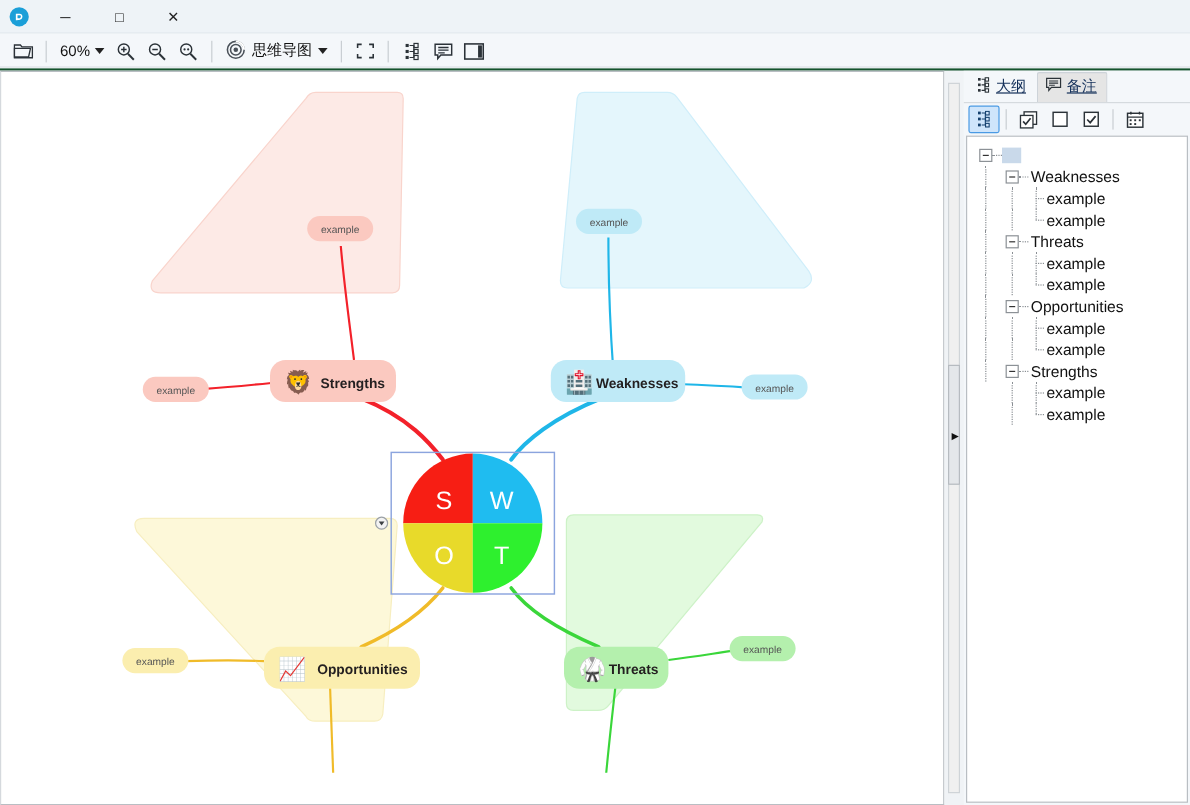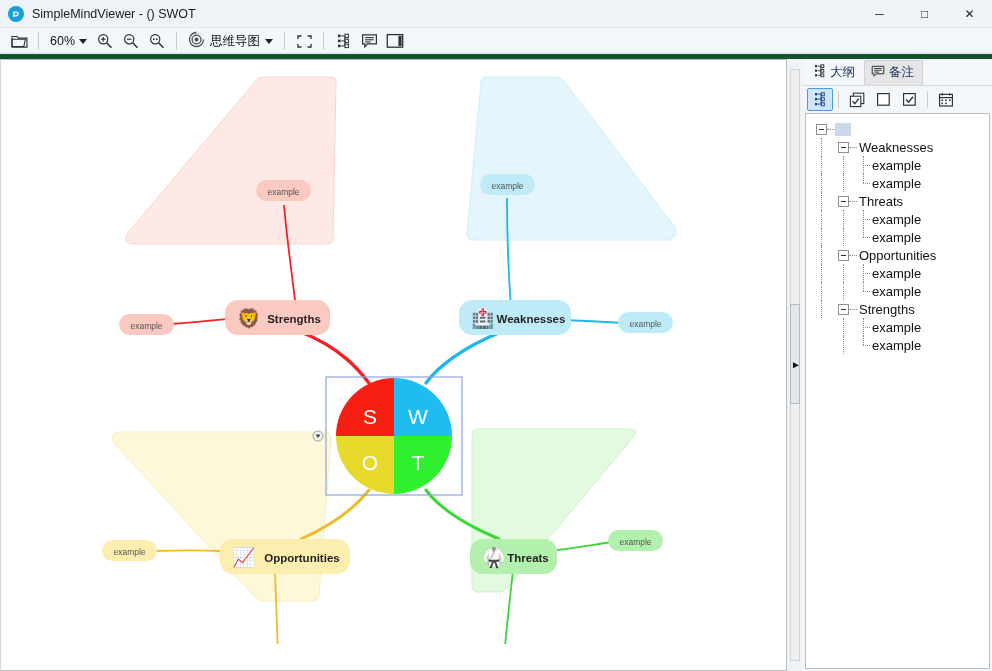--- a/index.html
+++ b/index.html
@@ -55,21 +55,21 @@
     font-size: 12.5px; color: #14305a;
     padding: 2px 7px; white-space: nowrap;
   }
 
   
   .toolbar {
     height: 31px; min-height: 31px;
     background: #f4f7fa;
     display: flex; align-items: center;
     padding-left: 6px;
-    border-bottom: 5px solid #14532d;
+    border-bottom: 2px solid #14532d;
     box-shadow: inset 0 -2px 0 #e6eaee;
   }
   .tb-btn {
     height: 25px; min-width: 26px;
     display: flex; align-items: center; justify-content: center;
     padding: 0 4px; color: #20262c;
   }
   .tb-sep {
     width: 1px; height: 18px; background: #c9ced3; margin: 0 6px;
   }
@@ -130,25 +130,26 @@
     background: #f4f7fa;
     min-width: 0;
   }
   .rp-tabs {
     height: 26px; min-height: 26px;
     display: flex; align-items: flex-end;
     background: #f4f7fa;
     padding-left: 4px;
   }
   .rp-tab {
-    display: flex; align-items: center; gap: 4px;
+    display: flex; gap: 4px;
     font-size: 12.5px; color: #14305a;
     padding: 3px 8px 4px 6px;
     border: 1px solid transparent;
     border-bottom: none;
+    text-decoration: underline;
   }
   .rp-tab.inactive {
     background: #e5e5e5;
     border-color: #cdd3d9;
     border-radius: 2px 2px 0 0;
   }
   .rp-toolbar {
     height: 28px; min-height: 28px;
     display: flex; align-items: center;
     background: #f4f7fa;
@@ -228,21 +229,20 @@
 
 <div id="app">
 
   <div class="titlebar">
     <div class="app-icon">
       <svg width="12" height="12" viewBox="0 0 12 12" aria-hidden="true">
         <circle cx="6" cy="6" r="5.4" fill="#1b9fd8"></circle>
         <path d="M3.2 3.4h3.1c1.5 0 2.4 1 2.4 2.4 0 1.6-1.1 2.8-2.8 2.8H4.3v-1.3h1.6c.9 0 1.5-.6 1.5-1.5 0-.7-.4-1.1-1.1-1.1H4.6v4.1H3.2z" fill="#ffffff"></path>
       </svg>
     </div>
-    <div class="title-text">SimpleMindViewer - () SWOT</div>
     <div class="win-btns">
       <div class="win-btn">─</div>
       <div class="win-btn">□</div>
       <div class="win-btn close">✕</div>
     </div>
   </div>
 
 
   <div class="toolbar">
 

